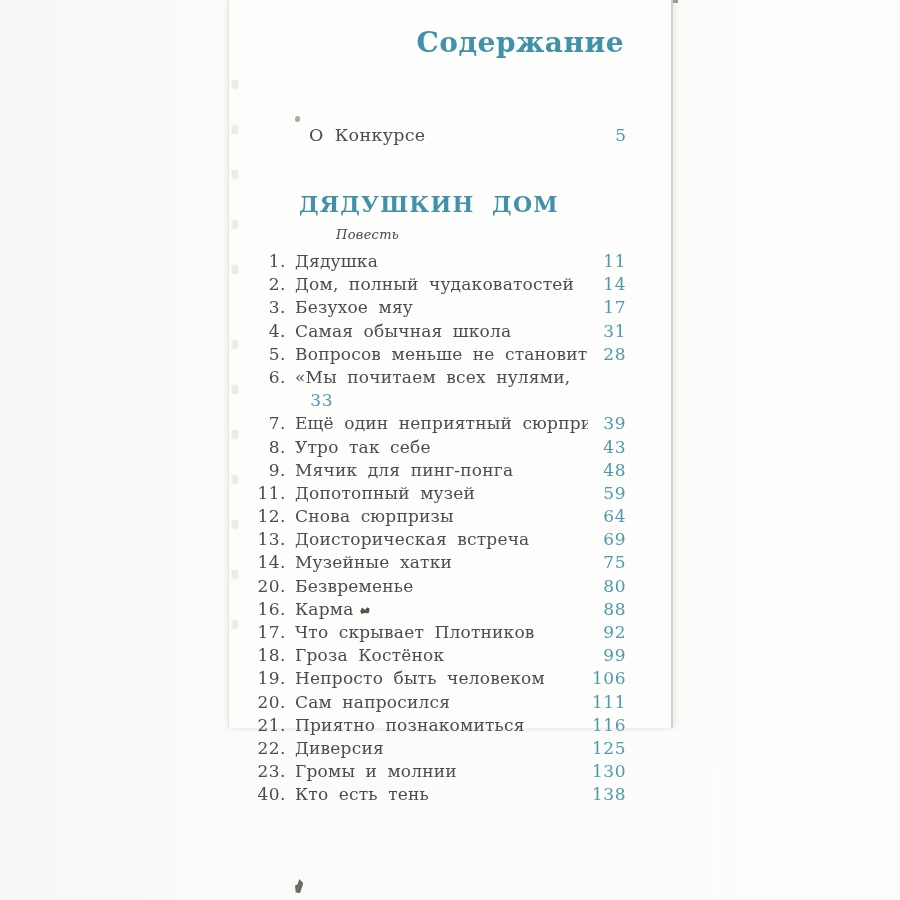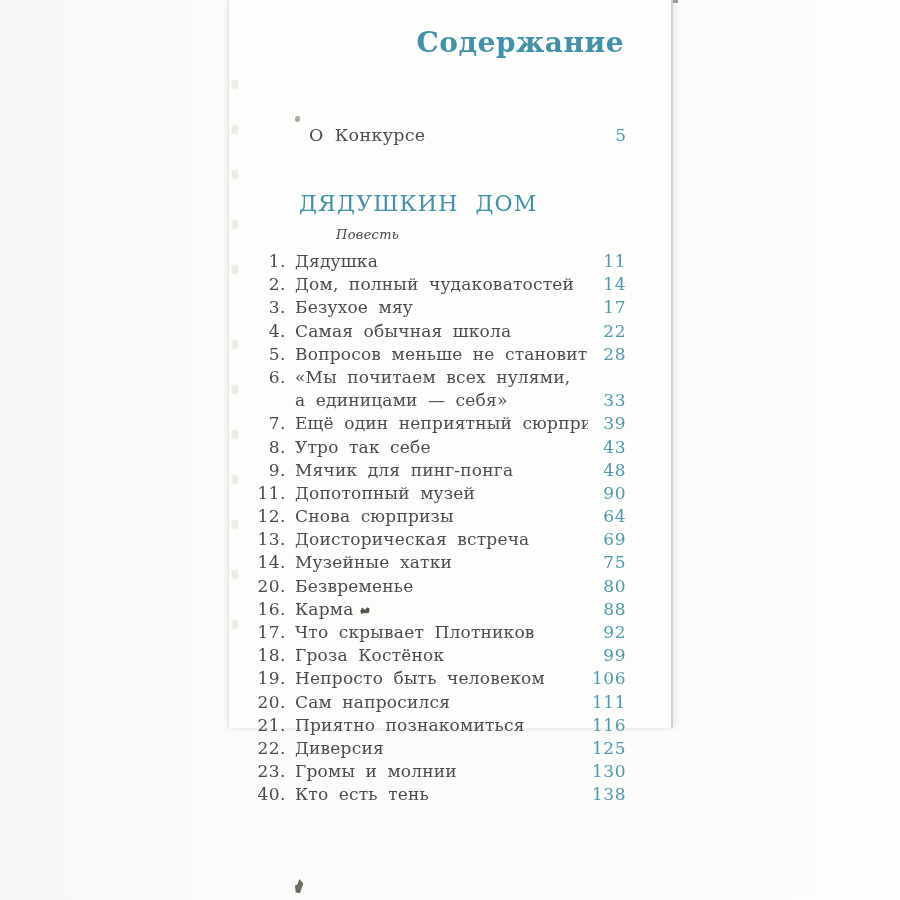--- a/index.html
+++ b/index.html
@@ -36,21 +36,21 @@
   }
   .front-row{
     position:absolute;top:125px;left:80px;right:45px;
     display:flex;justify-content:space-between;align-items:baseline;
     font-size:17.5px;color:var(--body);
   }
   .front-row .label{word-spacing:.3em;letter-spacing:.3px;text-align:right;}
   .front-row .pg{color:var(--pgnum);font-size:17px;}
   .section-title{
     position:absolute;top:191px;left:70px;
-    font-size:22px;font-weight:400;color:var(--accent);
+    font-size:22px;font-weight:700;color:var(--accent);
     letter-spacing:1.2px;word-spacing:.4em;
   }
   .section-subtitle{
     position:absolute;top:227px;left:107px;
     font-size:13px;font-style:italic;color:#45454c;
     letter-spacing:.3px;
   }
   .toc-list{
     position:absolute;top:250px;left:26px;right:45px;
   }
@@ -126,56 +126,55 @@
     <span class="pg">14</span>
   </div>
       <div class="toc-row">
     <span class="num">3.</span>
     <span class="ttl">Безухое мяу</span>
     <span class="pg">17</span>
   </div>
       <div class="toc-row">
     <span class="num">4.</span>
     <span class="ttl">Самая обычная школа</span>
-    <span class="pg">22</span>
+    <span class="pg">31</span>
   </div>
       <div class="toc-row">
     <span class="num">5.</span>
     <span class="ttl">Вопросов меньше не становится</span>
     <span class="pg">28</span>
   </div>
       <div class="toc-row">
     <span class="num">6.</span>
     <span class="ttl">«Мы почитаем всех нулями,</span>
     <span class="pg"></span>
   </div>
       <div class="toc-row">
     <span class="num"></span>
-    <span class="ttl">а единицами — себя»</span>
     <span class="pg">33</span>
   </div>
       <div class="toc-row">
     <span class="num">7.</span>
     <span class="ttl">Ещё один неприятный сюрприз</span>
     <span class="pg">39</span>
   </div>
       <div class="toc-row">
     <span class="num">8.</span>
     <span class="ttl">Утро так себе</span>
     <span class="pg">43</span>
   </div>
       <div class="toc-row">
     <span class="num">9.</span>
     <span class="ttl">Мячик для пинг-понга</span>
     <span class="pg">48</span>
   </div>
       <div class="toc-row">
     <span class="num">11.</span>
     <span class="ttl">Допотопный музей</span>
-    <span class="pg">90</span>
+    <span class="pg">59</span>
   </div>
       <div class="toc-row">
     <span class="num">12.</span>
     <span class="ttl">Снова сюрпризы</span>
     <span class="pg">64</span>
   </div>
       <div class="toc-row">
     <span class="num">13.</span>
     <span class="ttl">Доисторическая встреча</span>
     <span class="pg">69</span>

